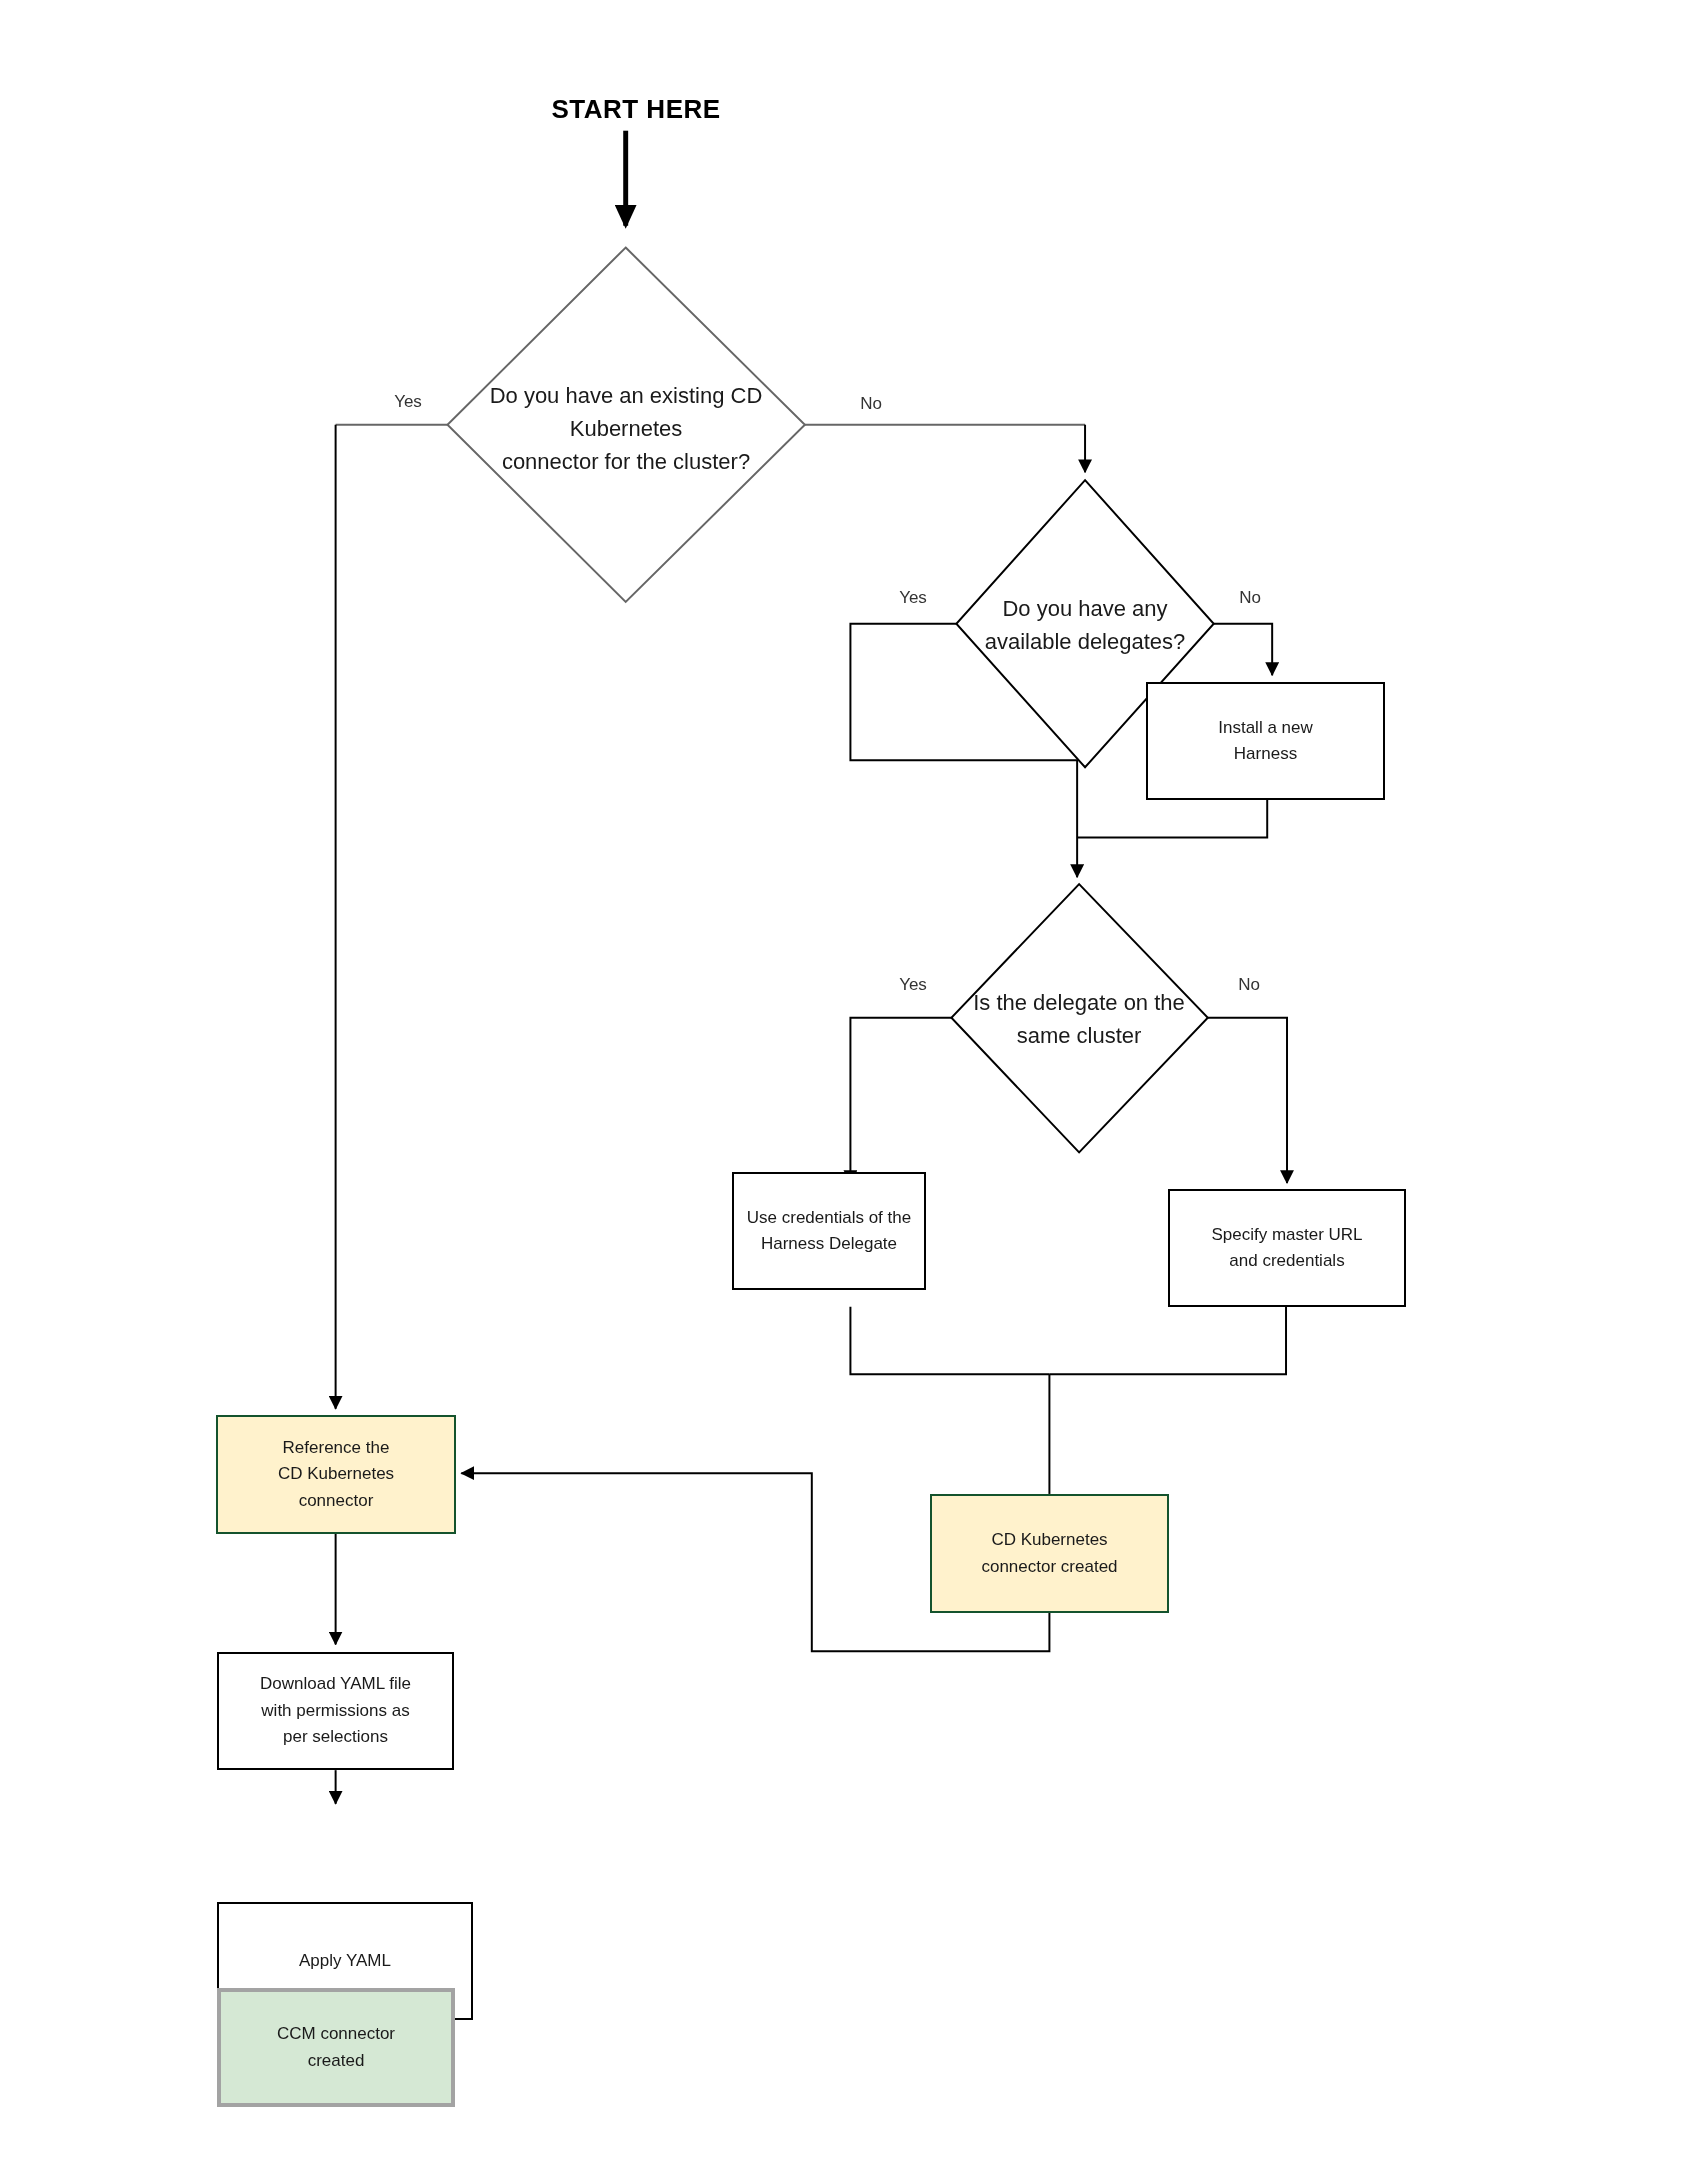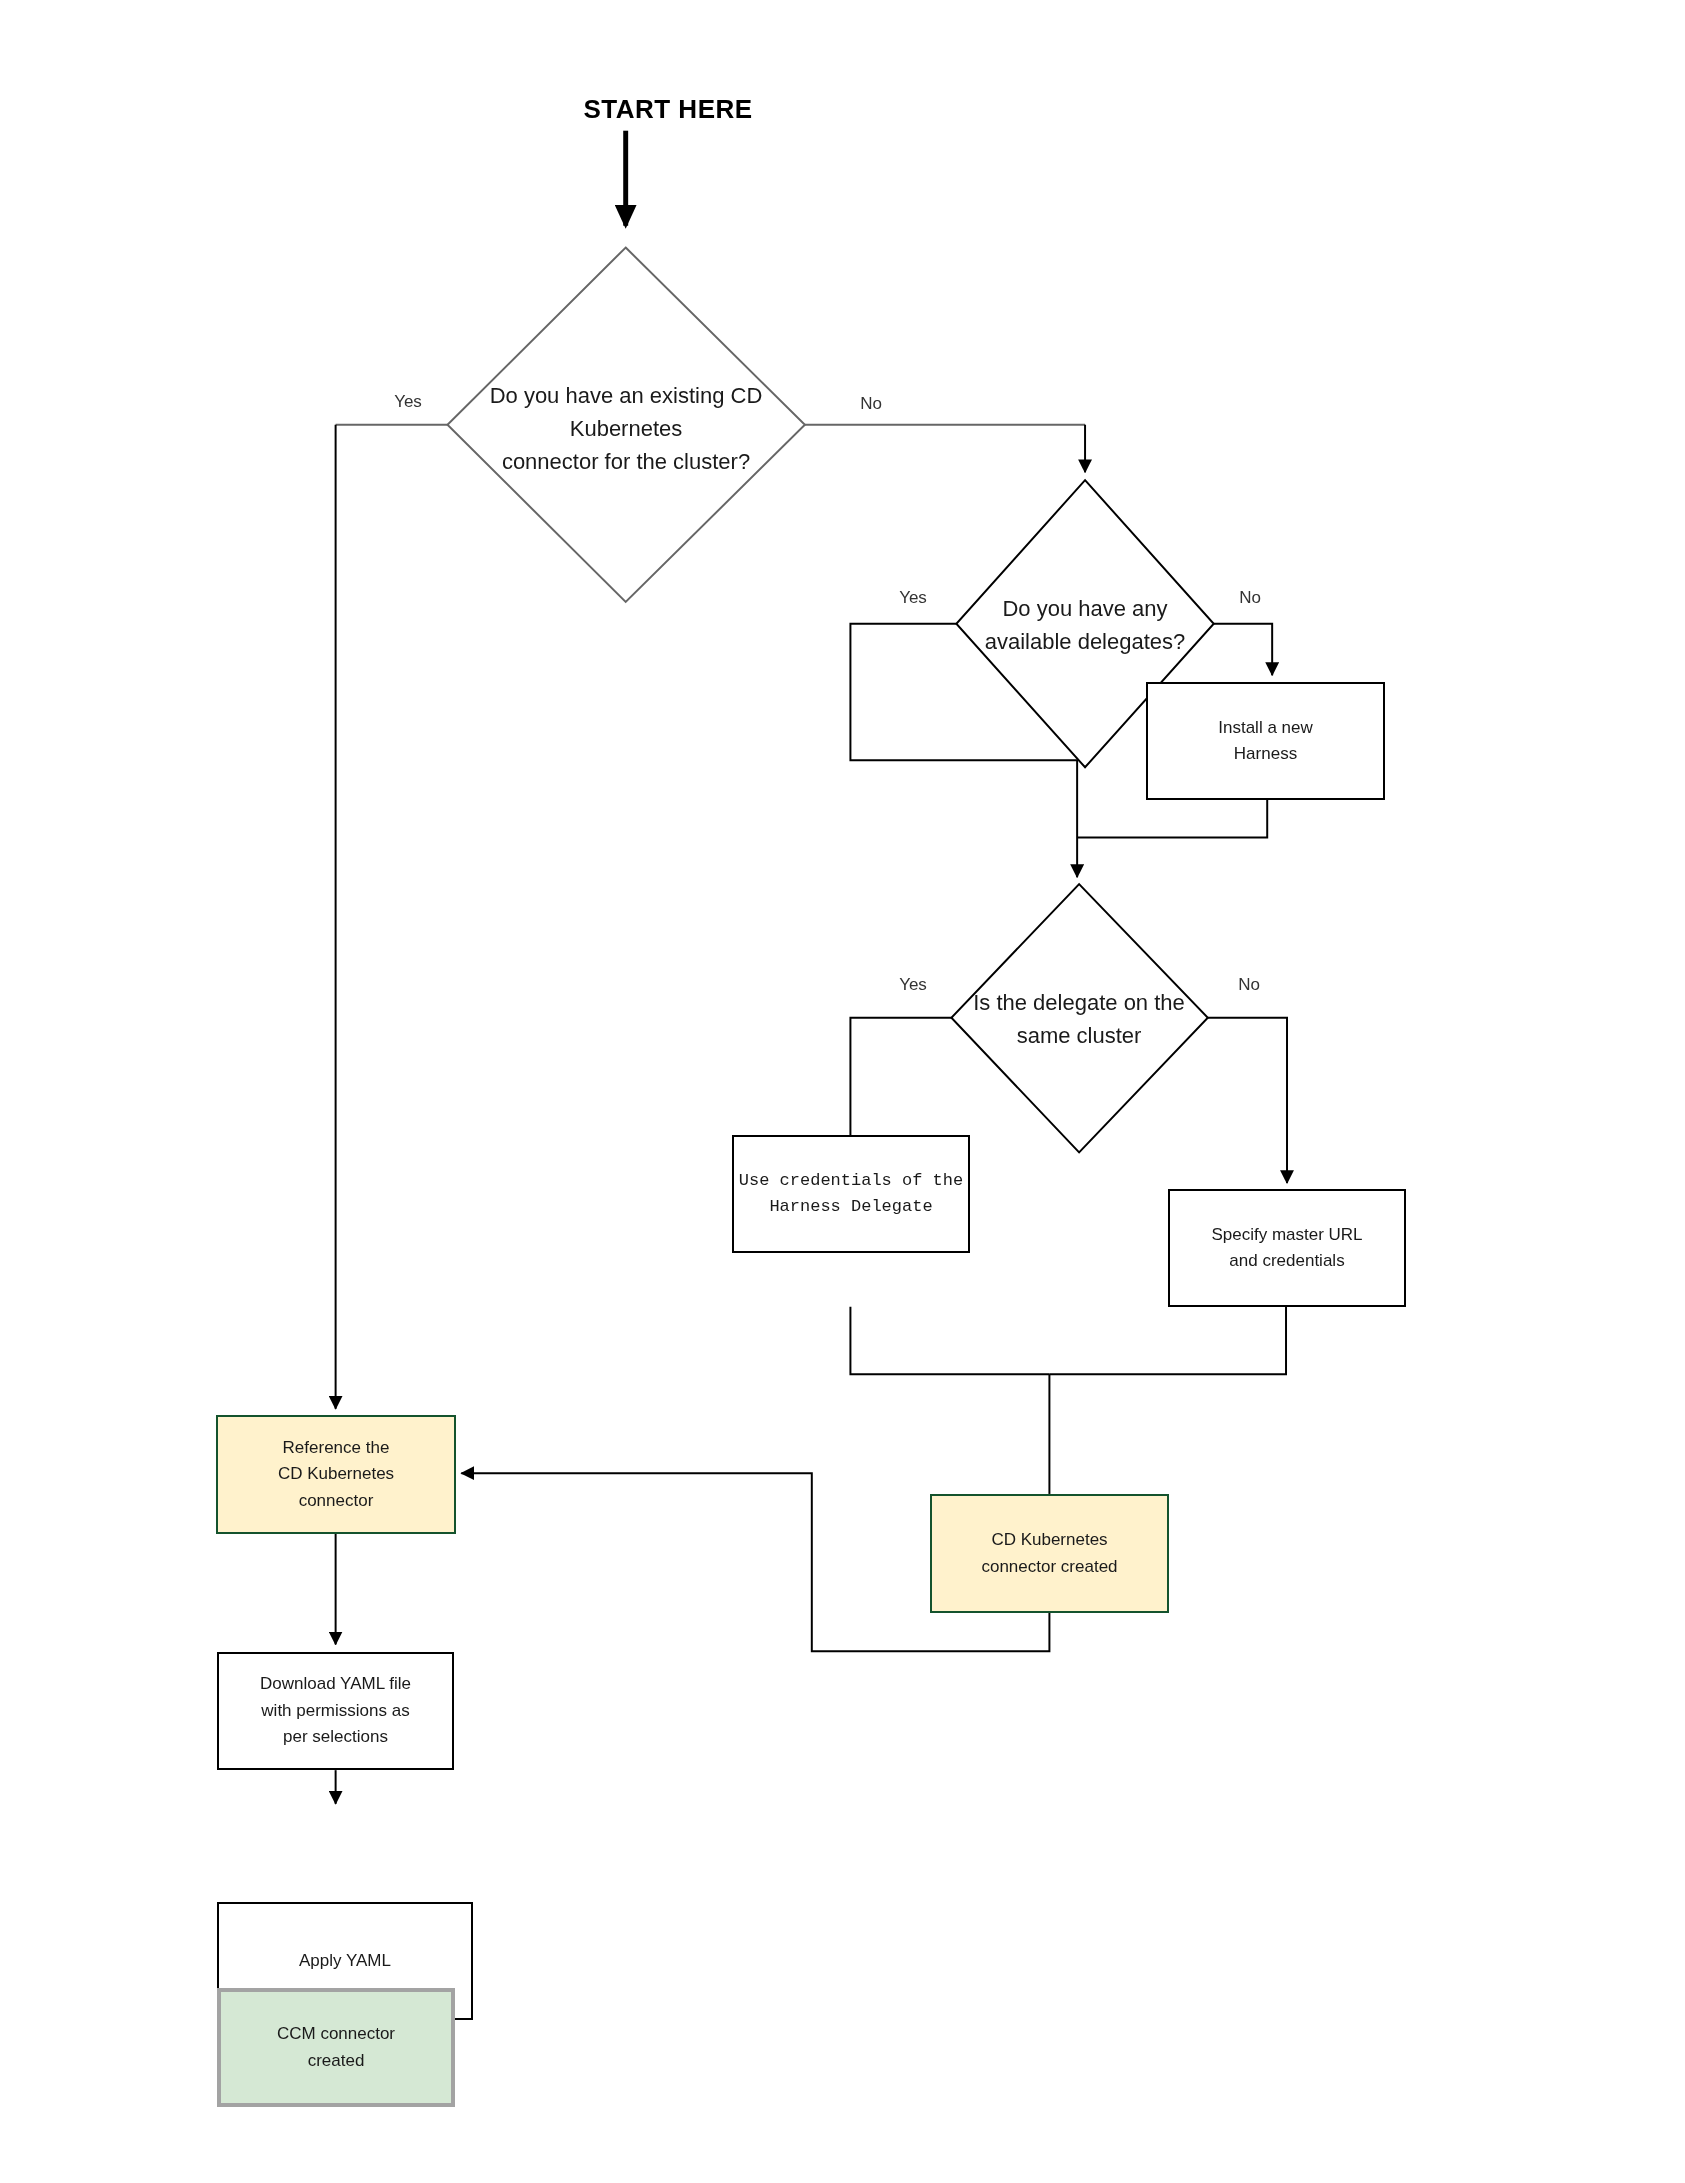--- a/index.html
+++ b/index.html
@@ -80,41 +80,41 @@
     <path d="M 1299 1320 L 1299 1388 L 1060 1388" stroke="#000000" stroke-width="2" fill="none"></path>
     <path d="M 1060 1388 L 1060 1509" stroke="#000000" stroke-width="2" fill="none"></path>
 
     <path d="M 1060 1629 L 1060 1668 L 820 1668 L 820 1488 L 466 1488" stroke="#000000" stroke-width="2" fill="none" marker-end="url(#arr)"></path>
 
     <path d="M 339 1549 L 339 1661" stroke="#000000" stroke-width="2" fill="none" marker-end="url(#arr)"></path>
     <path d="M 339 1788 L 339 1822" stroke="#000000" stroke-width="2" fill="none" marker-end="url(#arr)"></path>
     <path d="M 339 1948 L 339 2000" stroke="#000000" stroke-width="2" fill="none" marker-end="url(#arr)"></path>
   </svg>
 
-  <div class="start-title" style="left:668px;top:109px;">START HERE</div>
+  <div class="start-title" style="left:636px;top:109px;">START HERE</div>
 
   <div class="dtext" style="left:626px;top:428px;width:317px;">Do you have an existing CD
 Kubernetes
 connector for the cluster?</div>
   <div class="dtext" style="left:1085px;top:625px;width:228px;">Do you have any
 available delegates?</div>
   <div class="dtext" style="left:1079px;top:1019px;width:248px;">Is the delegate on the
 same cluster</div>
 
   <div class="edge-label" style="left:408px;top:402px;">Yes</div>
   <div class="edge-label" style="left:871px;top:404px;">No</div>
   <div class="edge-label" style="left:913px;top:598px;">Yes</div>
   <div class="edge-label" style="left:1250px;top:598px;">No</div>
   <div class="edge-label" style="left:913px;top:985px;">Yes</div>
   <div class="edge-label" style="left:1249px;top:985px;">No</div>
 
   <div class="node rect" style="left:1146px;top:682px;width:239px;height:118px;">Install a new
 Harness</div>
 
-  <div class="node rect" style="left:732px;top:1135px;width:238px;height:118px;font-family:Liberation Mono, monospace;">Use credentials of the
+  <div class="node rect" style="left:732px;top:1172px;width:194px;height:118px;">Use credentials of the
 Harness Delegate</div>
 
   <div class="node rect" style="left:1168px;top:1189px;width:238px;height:118px;">Specify master URL
 and credentials</div>
 
   <div class="node rect-yellow" style="left:930px;top:1494px;width:239px;height:119px;">CD Kubernetes
 connector created</div>
 
   <div class="node rect-yellow" style="left:216px;top:1415px;width:240px;height:119px;">Reference the
 CD Kubernetes

